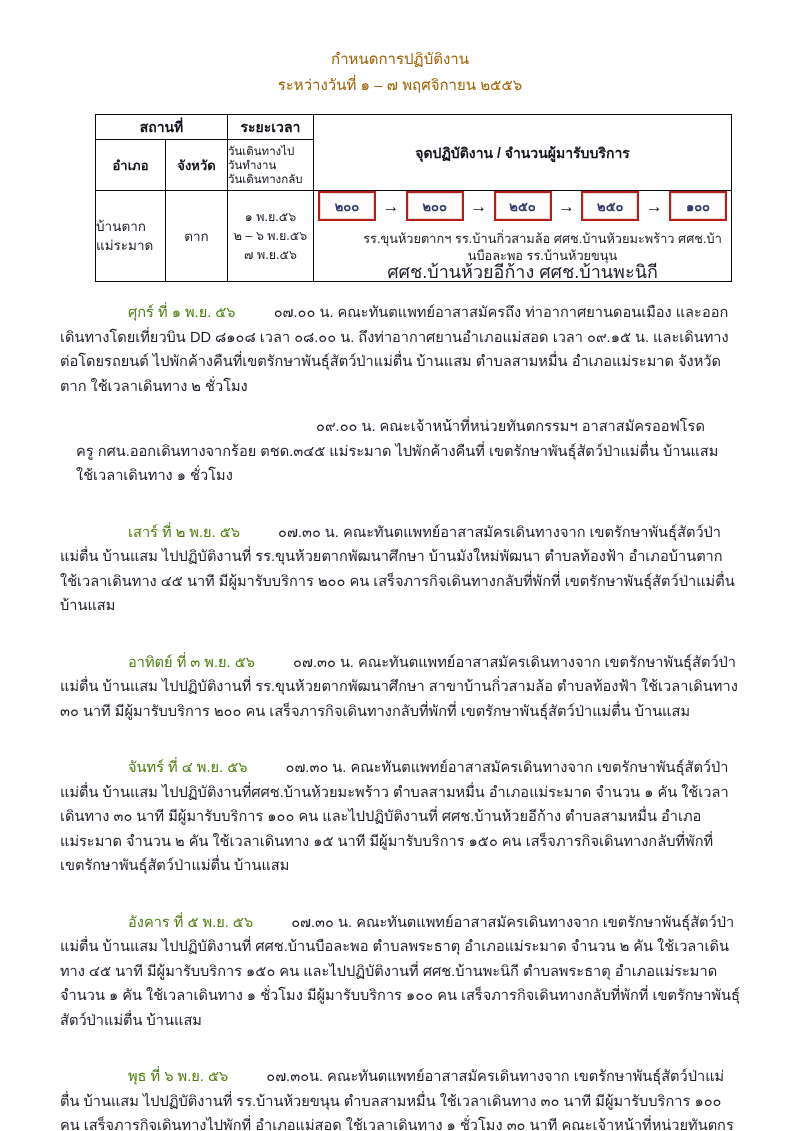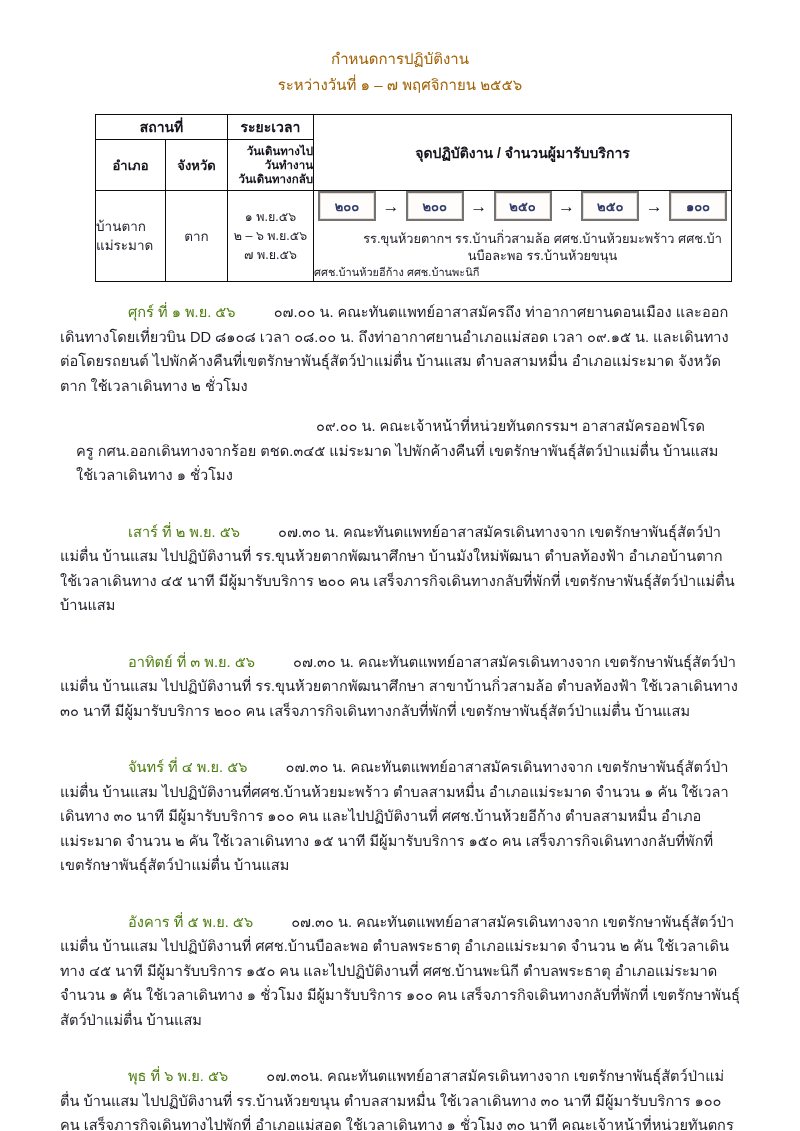--- a/index.html
+++ b/index.html
@@ -13,36 +13,36 @@
   
   .title-block{text-align:center;line-height:26px;margin-bottom:16px;}
   .title-line{font-weight:normal;font-size:15px;color:#a16207;}
 
   
   table.sched{border-collapse:collapse;margin-left:35px;width:636px;table-layout:fixed;}
   table.sched td,table.sched th{border:1px solid #0c0c0c;padding:0;vertical-align:middle;}
   th{font-weight:bold;color:#14141c;}
   .th-main{font-size:14px;text-align:center;height:24px;}
   .th-sub{font-size:13px;text-align:center;height:50px;}
-  .th-duration-sub{font-size:11.5px;line-height:14px;font-weight:bold;text-align:right;}
+  .th-duration-sub{font-size:11.5px;line-height:14px;font-weight:normal;text-align:left;}
   .cell-district{font-size:13.5px;vertical-align:top;padding:10px 0 0 8px;line-height:19px;}
   .cell-province{font-size:13.5px;vertical-align:top;padding-top:10px;text-align:center;}
   .cell-dates{font-size:12.5px;vertical-align:top;padding-top:10px;text-align:center;line-height:19px;}
   .cell-sites{vertical-align:top;padding:8px 8px 6px 10px;}
 
   .flow-row{display:flex;align-items:center;justify-content:space-between;padding:0 4px;}
   .count-box{
-    width:54px;height:26px;border:2px solid #737373;background:#fffdfb;
+    width:54px;height:26px;border:2px solid #b91c1c;background:#fffdfb;
     display:flex;align-items:center;justify-content:center;
     font-size:13px;font-weight:bold;color:#323c6b;box-shadow:0 0 0 1px #e8ddd4 inset;
   }
   .flow-arrow{color:#15151c;font-weight:bold;font-size:17px;line-height:1;}
   .flow-arrow::before{content:"\2192";}
   .sites-line1{font-size:12.8px;text-align:center;margin-top:9px;line-height:17px;margin-left:40px;}
-  .sites-line2{font-size:11px;text-align:left;line-height:17px;}
+  .sites-line2{font-size:18px;text-align:center;line-height:17px;}
 
   
   .body-text{margin-top:18px;font-size:14.6px;line-height:24.5px;text-align:left;}
   .day-para{margin:0 0 0 0;text-indent:68px;}
   .day-para + .day-para, .block-gap{margin-top:32px;}
   .day-head{font-weight:normal;color:#4d7c0f;margin-right:38px;}
   .day-cont{margin:16px;text-indent:240px;}
 </style>
 </head>
 <body>

